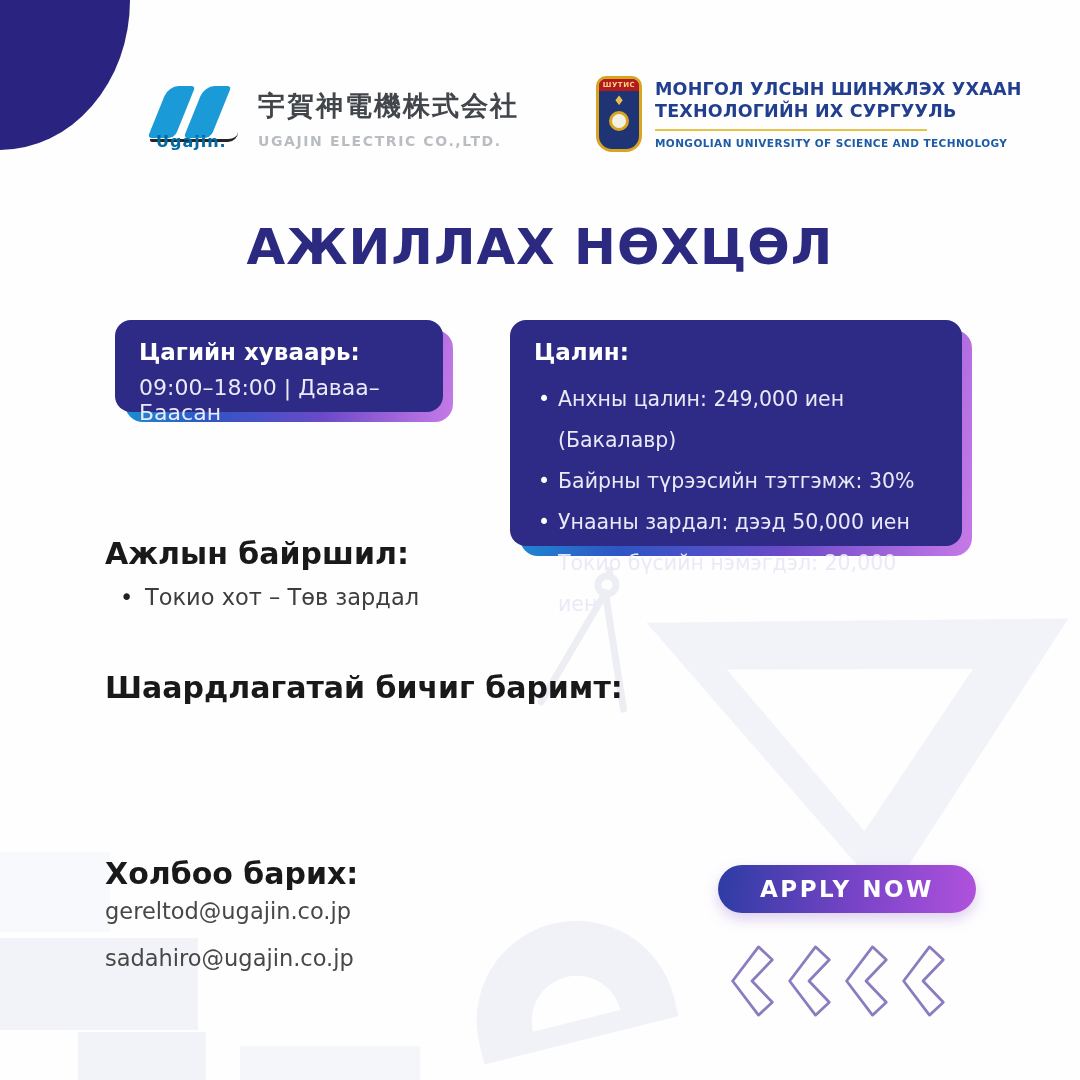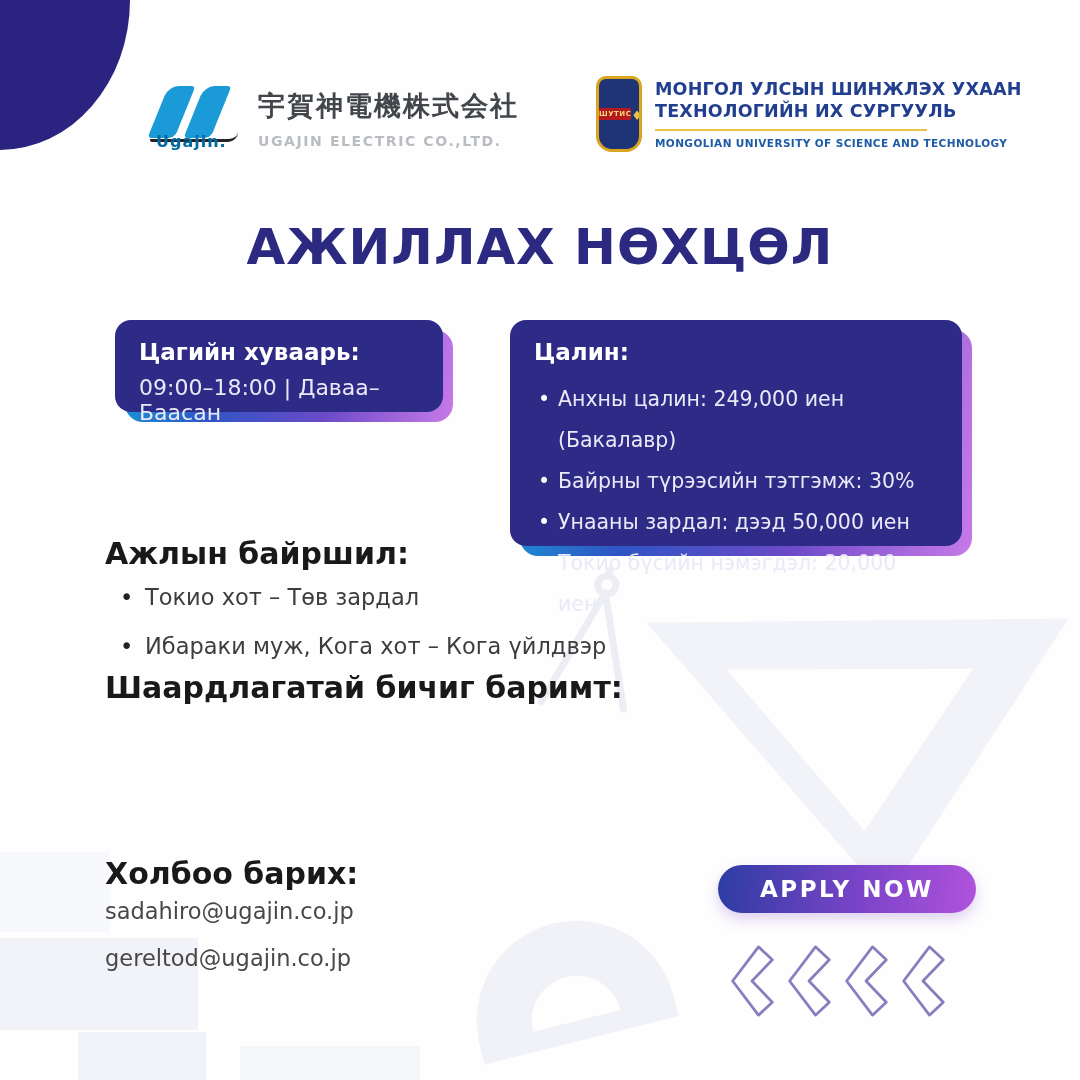--- a/index.html
+++ b/index.html
@@ -33,21 +33,21 @@
   .u-bar.b2 { left:46px; }
   .u-swoosh { position:absolute; left:2px; top:52px; width:88px; height:10px; border-bottom:3px solid #24242a; border-radius:0 0 40px 8px; }
   .ugajin-script { position:absolute; left:8px; top:52px; font-size:16px; font-weight:bold; color:#0369a1; letter-spacing:1px; }
   .ugajin-text { margin-left:14px; padding-top:8px; }
   .ugajin-jp { font-size:27px; font-weight:bold; color:#42464b; letter-spacing:2px; }
   .ugajin-en { margin-top:9px; font-size:14px; font-weight:bold; color:#b9bcc0; letter-spacing:1.6px; }
 
   .must-logo { position:absolute; left:596px; top:76px; display:flex; align-items:flex-start; }
   .must-emblem {
     width:46px; height:76px; background:#1e3474; border:3px solid #d9a520;
-    border-radius:10px 10px 16px 16px; display:flex; flex-direction:row; align-items:center; overflow:hidden;
+    border-radius:10px 10px 16px 16px; display:flex; flex-direction:column; align-items:center; overflow:hidden;
   }
   .must-emblem .band { width:100%; background:#b3191e; color:#f5d77a; font-size:7px; font-weight:bold; text-align:center; padding:2px 0; letter-spacing:.5px; }
   .must-emblem .soyombo { color:#e8c34a; font-size:13px; line-height:14px; margin-top:3px; }
   .must-emblem .gear { width:20px; height:20px; border-radius:50%; background:#f3f0e4; border:3px solid #d9a520; margin-top:3px; }
   .must-text { margin-left:13px; padding-top:2px; }
   .must-mn { font-size:17.5px; font-weight:bold; color:#223f8f; line-height:22px; letter-spacing:.2px; }
   .must-divider { width:272px; height:2px; background:#e8c34a; margin:7px 0 6px 0; }
   .must-en { font-size:10.5px; font-weight:bold; color:#1d5ba6; letter-spacing:.4px; }
 
   
@@ -181,29 +181,28 @@
         <li>Байрны түрээсийн тэтгэмж: 30%</li>
         <li>Унааны зардал: дээд 50,000 иен</li>
         <li>Токио бүсийн нэмэгдэл: 20,000 иен</li>
       </ul>
     </div>
   </div>
 
   <div class="section-heading h-location">Ажлын байршил:</div>
   <ul class="plain-list list-location">
     <li>Токио хот – Төв зардал</li>
-    <li>Ибараки муж, Кога хот – Кога үйлдвэр</li>
   </ul>
 
   <div class="section-heading h-documents">Шаардлагатай бичиг баримт:</div>
 
   <div class="section-heading h-contact">Холбоо барих:</div>
   <div class="contact-emails">
+    <div class="contact-email">gereltod@ugajin.co.jp</div>
     <div class="contact-email">sadahiro@ugajin.co.jp</div>
-    <div class="contact-email">gereltod@ugajin.co.jp</div>
   </div>
 
   <button class="apply-button">APPLY NOW</button>
 
   <div class="chevron-row">
     <svg width="48" height="82" viewBox="0 0 52 82">
       <path d="M33,4 L48,18 L26,41 L48,64 L33,78 L5,41 Z" fill="none" stroke="#8b7cc0" stroke-width="3" stroke-linejoin="round"></path>
     </svg>
     <svg width="48" height="82" viewBox="0 0 52 82">
       <path d="M33,4 L48,18 L26,41 L48,64 L33,78 L5,41 Z" fill="none" stroke="#8b7cc0" stroke-width="3" stroke-linejoin="round"></path>

